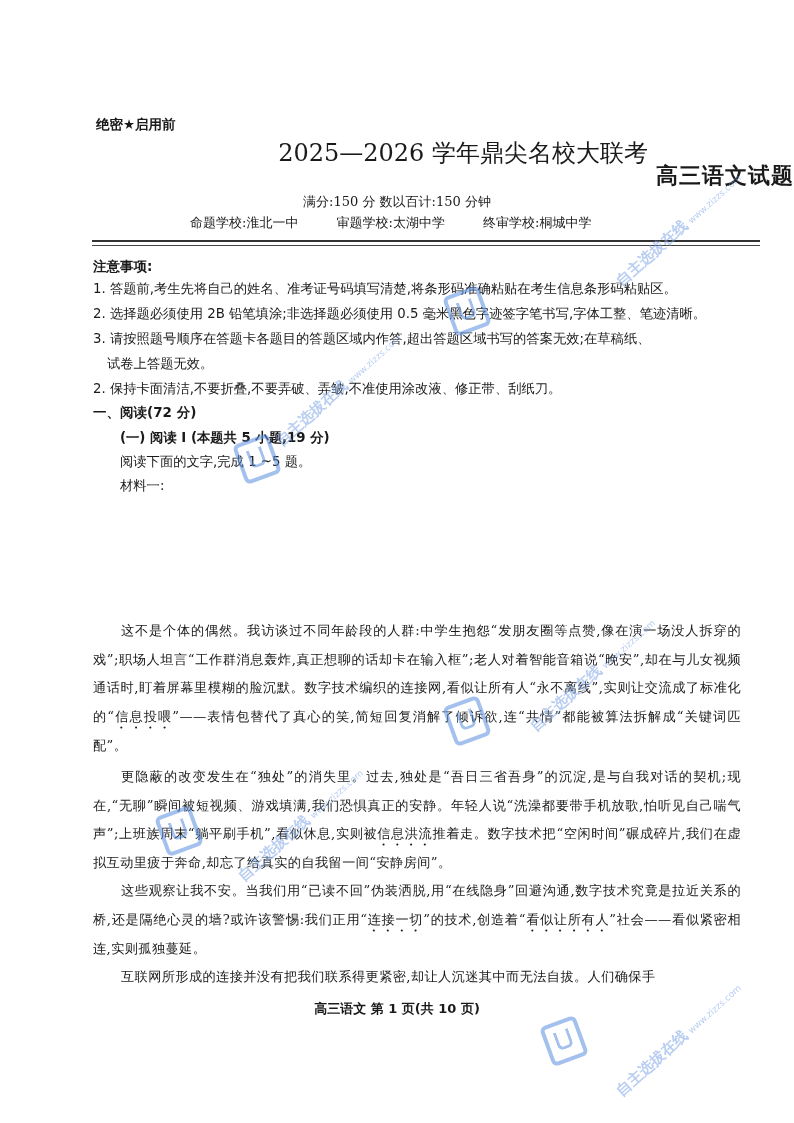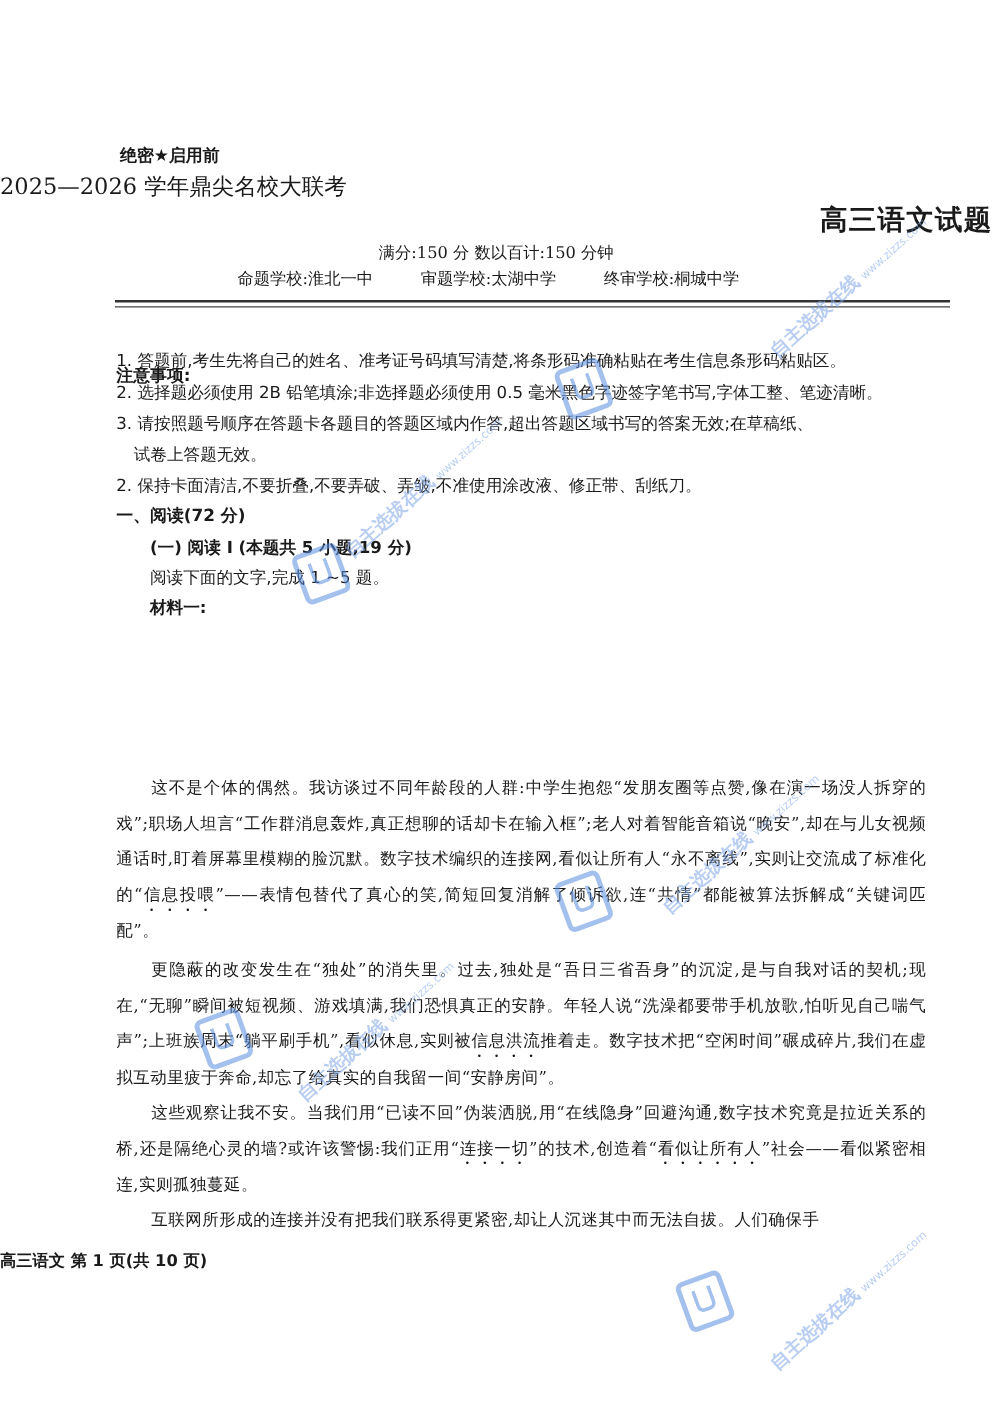--- a/index.html
+++ b/index.html
@@ -1,36 +1,36 @@
 <!DOCTYPE html>
 <html><head>
 <meta charset="utf-8">
 <style>
   html, body { margin: 0; padding: 0; background: #ffffff; }
   body { width: 794px; height: 1123px; position: relative; overflow: hidden;
          font-family: "DejaVu Serif", "Liberation Serif", serif; color: #1a1a1a; }
   .page { position: absolute; left: 0; top: 0; width: 794px; height: 1123px; }
   .abs { position: absolute; white-space: nowrap; }
   .secret { left: 96px; top: 116px; font-family: "DejaVu Sans", sans-serif; font-size: 13.5px; font-weight: bold; }
-  .exam-title { left: 0; width: 648px; text-align: left; top: 137px; font-size: 18px; }
+  .exam-title { left: 0; width: 648px; text-align: right; top: 137px; font-size: 24px; }
   .subject-title { left: 0; width: 794px; text-align: right; top: 161px; font-size: 22px; font-weight: bold; letter-spacing: 1px; }
   .meta1 { left: 0; width: 794px; text-align: center; top: 193px; font-size: 13px; }
   .meta2 { left: 190px; top: 214px; font-size: 13px; }
   .meta2 span { display: inline-block; margin-right: 34px; }
   .rule { position: absolute; left: 92px; width: 668px; height: 0; }
   .rule.r1 { top: 240px; border-top: 2px solid #333; }
   .rule.r2 { top: 245px; border-top: 1px solid #444; }
-  .notice-head { left: 93px; top: 258px; font-family: "DejaVu Sans", sans-serif; font-size: 13.5px; font-weight: bold; margin-top: 34px; }
+  .notice-head { left: 93px; top: 258px; font-family: "DejaVu Sans", sans-serif; font-size: 13.5px; font-weight: bold; }
   .notice { left: 93px; font-family: "DejaVu Sans", sans-serif; font-size: 13.3px; }
   .section { left: 93px; top: 404px; font-family: "DejaVu Sans", sans-serif; font-size: 13.5px; font-weight: bold; }
   .sub { left: 120px; font-family: "DejaVu Sans", sans-serif; font-size: 13.3px; }
   .para { position: absolute; left: 93px; width: 648px; font-size: 13.2px; line-height: 28.5px;
           text-indent: 28px; text-align: justify; white-space: normal; letter-spacing: 0.4px; }
   .em { text-emphasis: dot; -webkit-text-emphasis: dot; text-emphasis-position: under; -webkit-text-emphasis-position: under; }
-  .footer { left: 0; width: 794px; text-align: left; top: 1000px; font-family: "DejaVu Sans", sans-serif; font-size: 13px; font-weight: bold; }
+  .footer { left: 0; width: 794px; text-align: center; top: 1000px; font-family: "DejaVu Sans", sans-serif; font-size: 13px; font-weight: bold; }
   .wm { position: absolute; color: #7fa6e6; opacity: 0.55; font-family: "DejaVu Sans", sans-serif;
         font-size: 15px; font-weight: bold; transform: rotate(-42deg); white-space: nowrap; pointer-events: none; }
   .wm small { font-size: 9px; font-weight: normal; margin-left: 4px; }
   .wm-logo { position: absolute; width: 30px; height: 34px; border: 4px solid #5b8fe0; border-radius: 6px;
              opacity: 0.55; transform: rotate(-20deg); pointer-events: none; }
   .wm-logo::after { content: ""; position: absolute; left: 7px; top: 6px; width: 10px; height: 16px;
              border: 3px solid #5b8fe0; border-top: none; border-radius: 0 0 6px 6px; }
 </style>
 </head>
 <body>
@@ -53,21 +53,21 @@
   <div class="abs notice-head">注意事项:</div>
   <div class="abs notice" style="top:280px">1. 答题前,考生先将自己的姓名、准考证号码填写清楚,将条形码准确粘贴在考生信息条形码粘贴区。</div>
   <div class="abs notice" style="top:305px">2. 选择题必须使用 2B 铅笔填涂;非选择题必须使用 0.5 毫米黑色字迹签字笔书写,字体工整、笔迹清晰。</div>
   <div class="abs notice" style="top:330px">3. 请按照题号顺序在答题卡各题目的答题区域内作答,超出答题区域书写的答案无效;在草稿纸、</div>
   <div class="abs notice" style="top:355px; left:107px">试卷上答题无效。</div>
   <div class="abs notice" style="top:380px">2. 保持卡面清洁,不要折叠,不要弄破、弄皱,不准使用涂改液、修正带、刮纸刀。</div>
 
   <div class="abs section">一、阅读(72 分)</div>
   <div class="abs sub" style="top:429px; font-weight:bold">(一) 阅读 Ⅰ (本题共 5 小题,19 分)</div>
   <div class="abs sub" style="top:453px">阅读下面的文字,完成 1 ~5 题。</div>
-  <div class="abs sub" style="top:477px; font-weight:bold">材料一:</div>
+  <div class="abs sub" style="top:477px; font-weight:normal">材料一:</div>
 
 
   <p class="para" style="top:617px; margin:0"><span>这不是个体的偶然。我访谈过不同年龄段的人群:中学生抱怨“发朋友圈等点赞,像在演一场没人拆穿的戏”;职场人坦言“工作群消息轰炸,真正想聊的话却卡在输入框”;老人对着智能音箱说“晚安”,却在与儿女视频通话时,盯着屏幕里模糊的脸沉默。数字技术编织的连接网,看似让所有人“永不离线”,实则让交流成了标准化的“</span><span class="em">信息投喂</span><span>”——表情包替代了真心的笑,简短回复消解了倾诉欲,连“共情”都能被算法拆解成“关键词匹配”。</span></p>
 
   <p class="para" style="top:763px; margin:0"><span>更隐蔽的改变发生在“独处”的消失里。过去,独处是“吾日三省吾身”的沉淀,是与自我对话的契机;现在,“无聊”瞬间被短视频、游戏填满,我们恐惧真正的安静。年轻人说“洗澡都要带手机放歌,怕听见自己喘气声”;上班族周末“躺平刷手机”,看似休息,实则被</span><span class="em">信息洪流</span><span>推着走。数字技术把“空闲时间”碾成碎片,我们在虚拟互动里疲于奔命,却忘了给真实的自我留一间“安静房间”。</span></p>
 
   <p class="para" style="top:877px; margin:0"><span>这些观察让我不安。当我们用“已读不回”伪装洒脱,用“在线隐身”回避沟通,数字技术究竟是拉近关系的桥,还是隔绝心灵的墙?或许该警惕:我们正用“</span><span class="em">连接一切</span><span>”的技术,创造着“</span><span class="em">看似让所有人</span><span>”社会——看似紧密相连,实则孤独蔓延。</span></p>
 
   <p class="para" style="top:963px; margin:0">互联网所形成的连接并没有把我们联系得更紧密,却让人沉迷其中而无法自拔。人们确保手</p>
 

